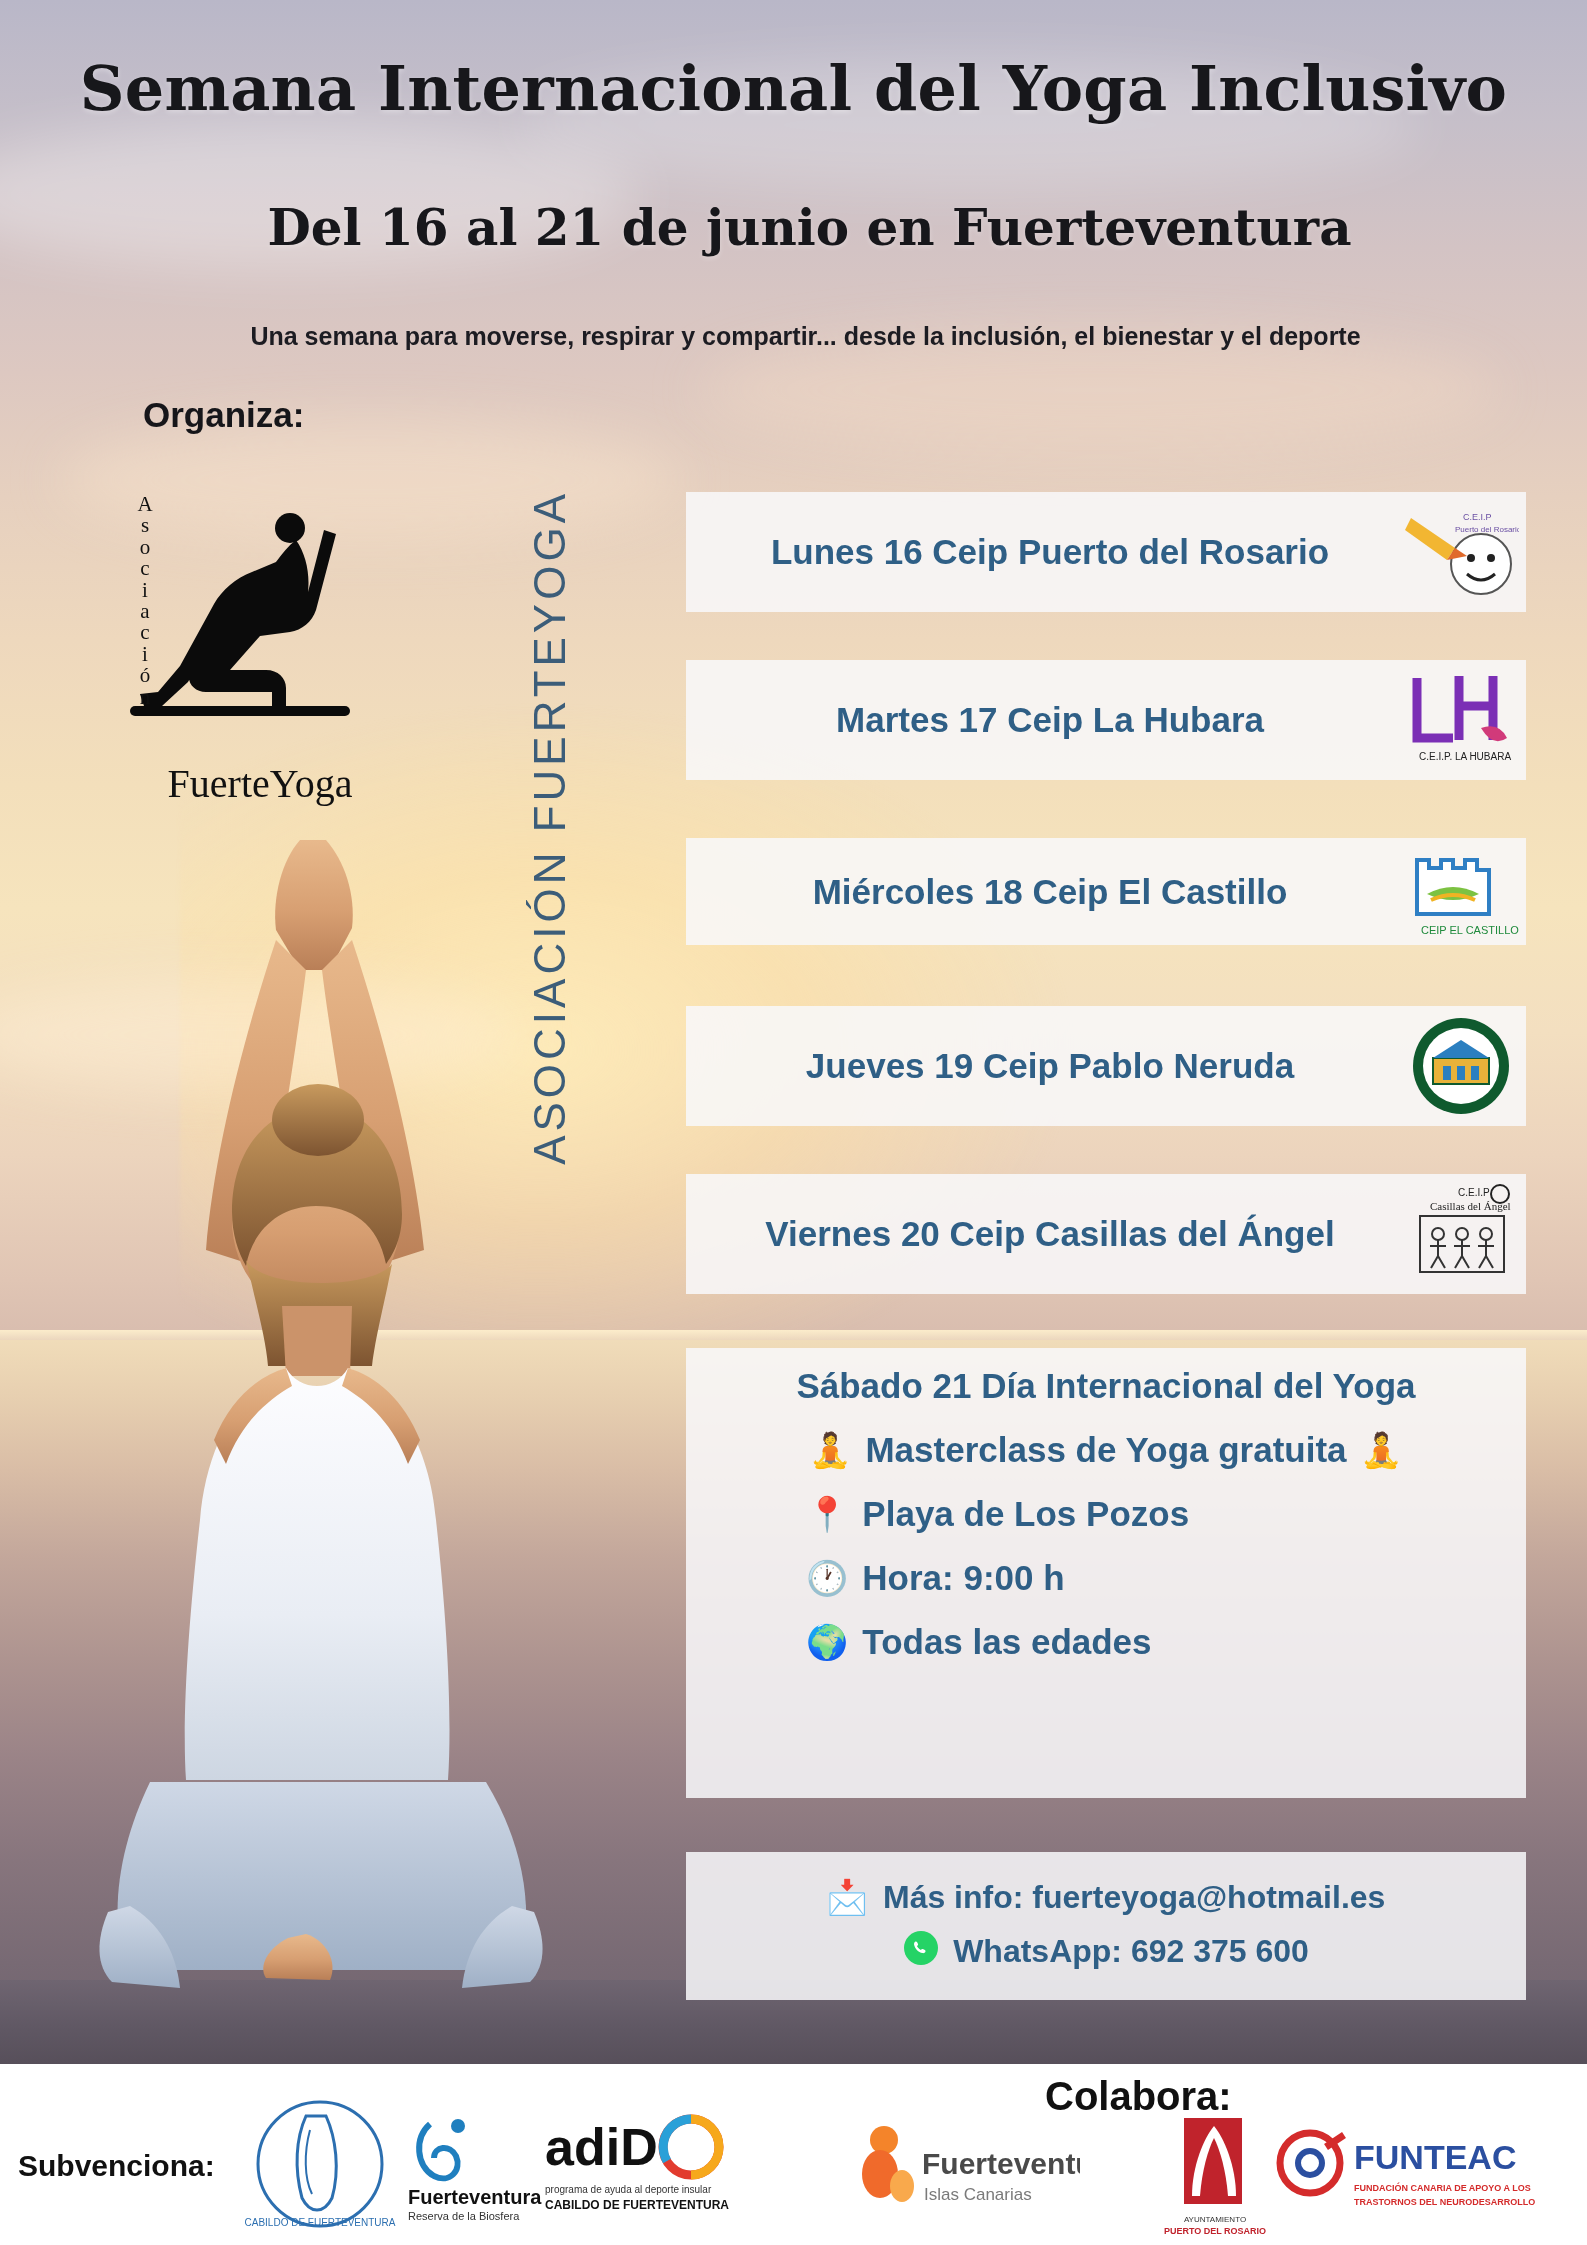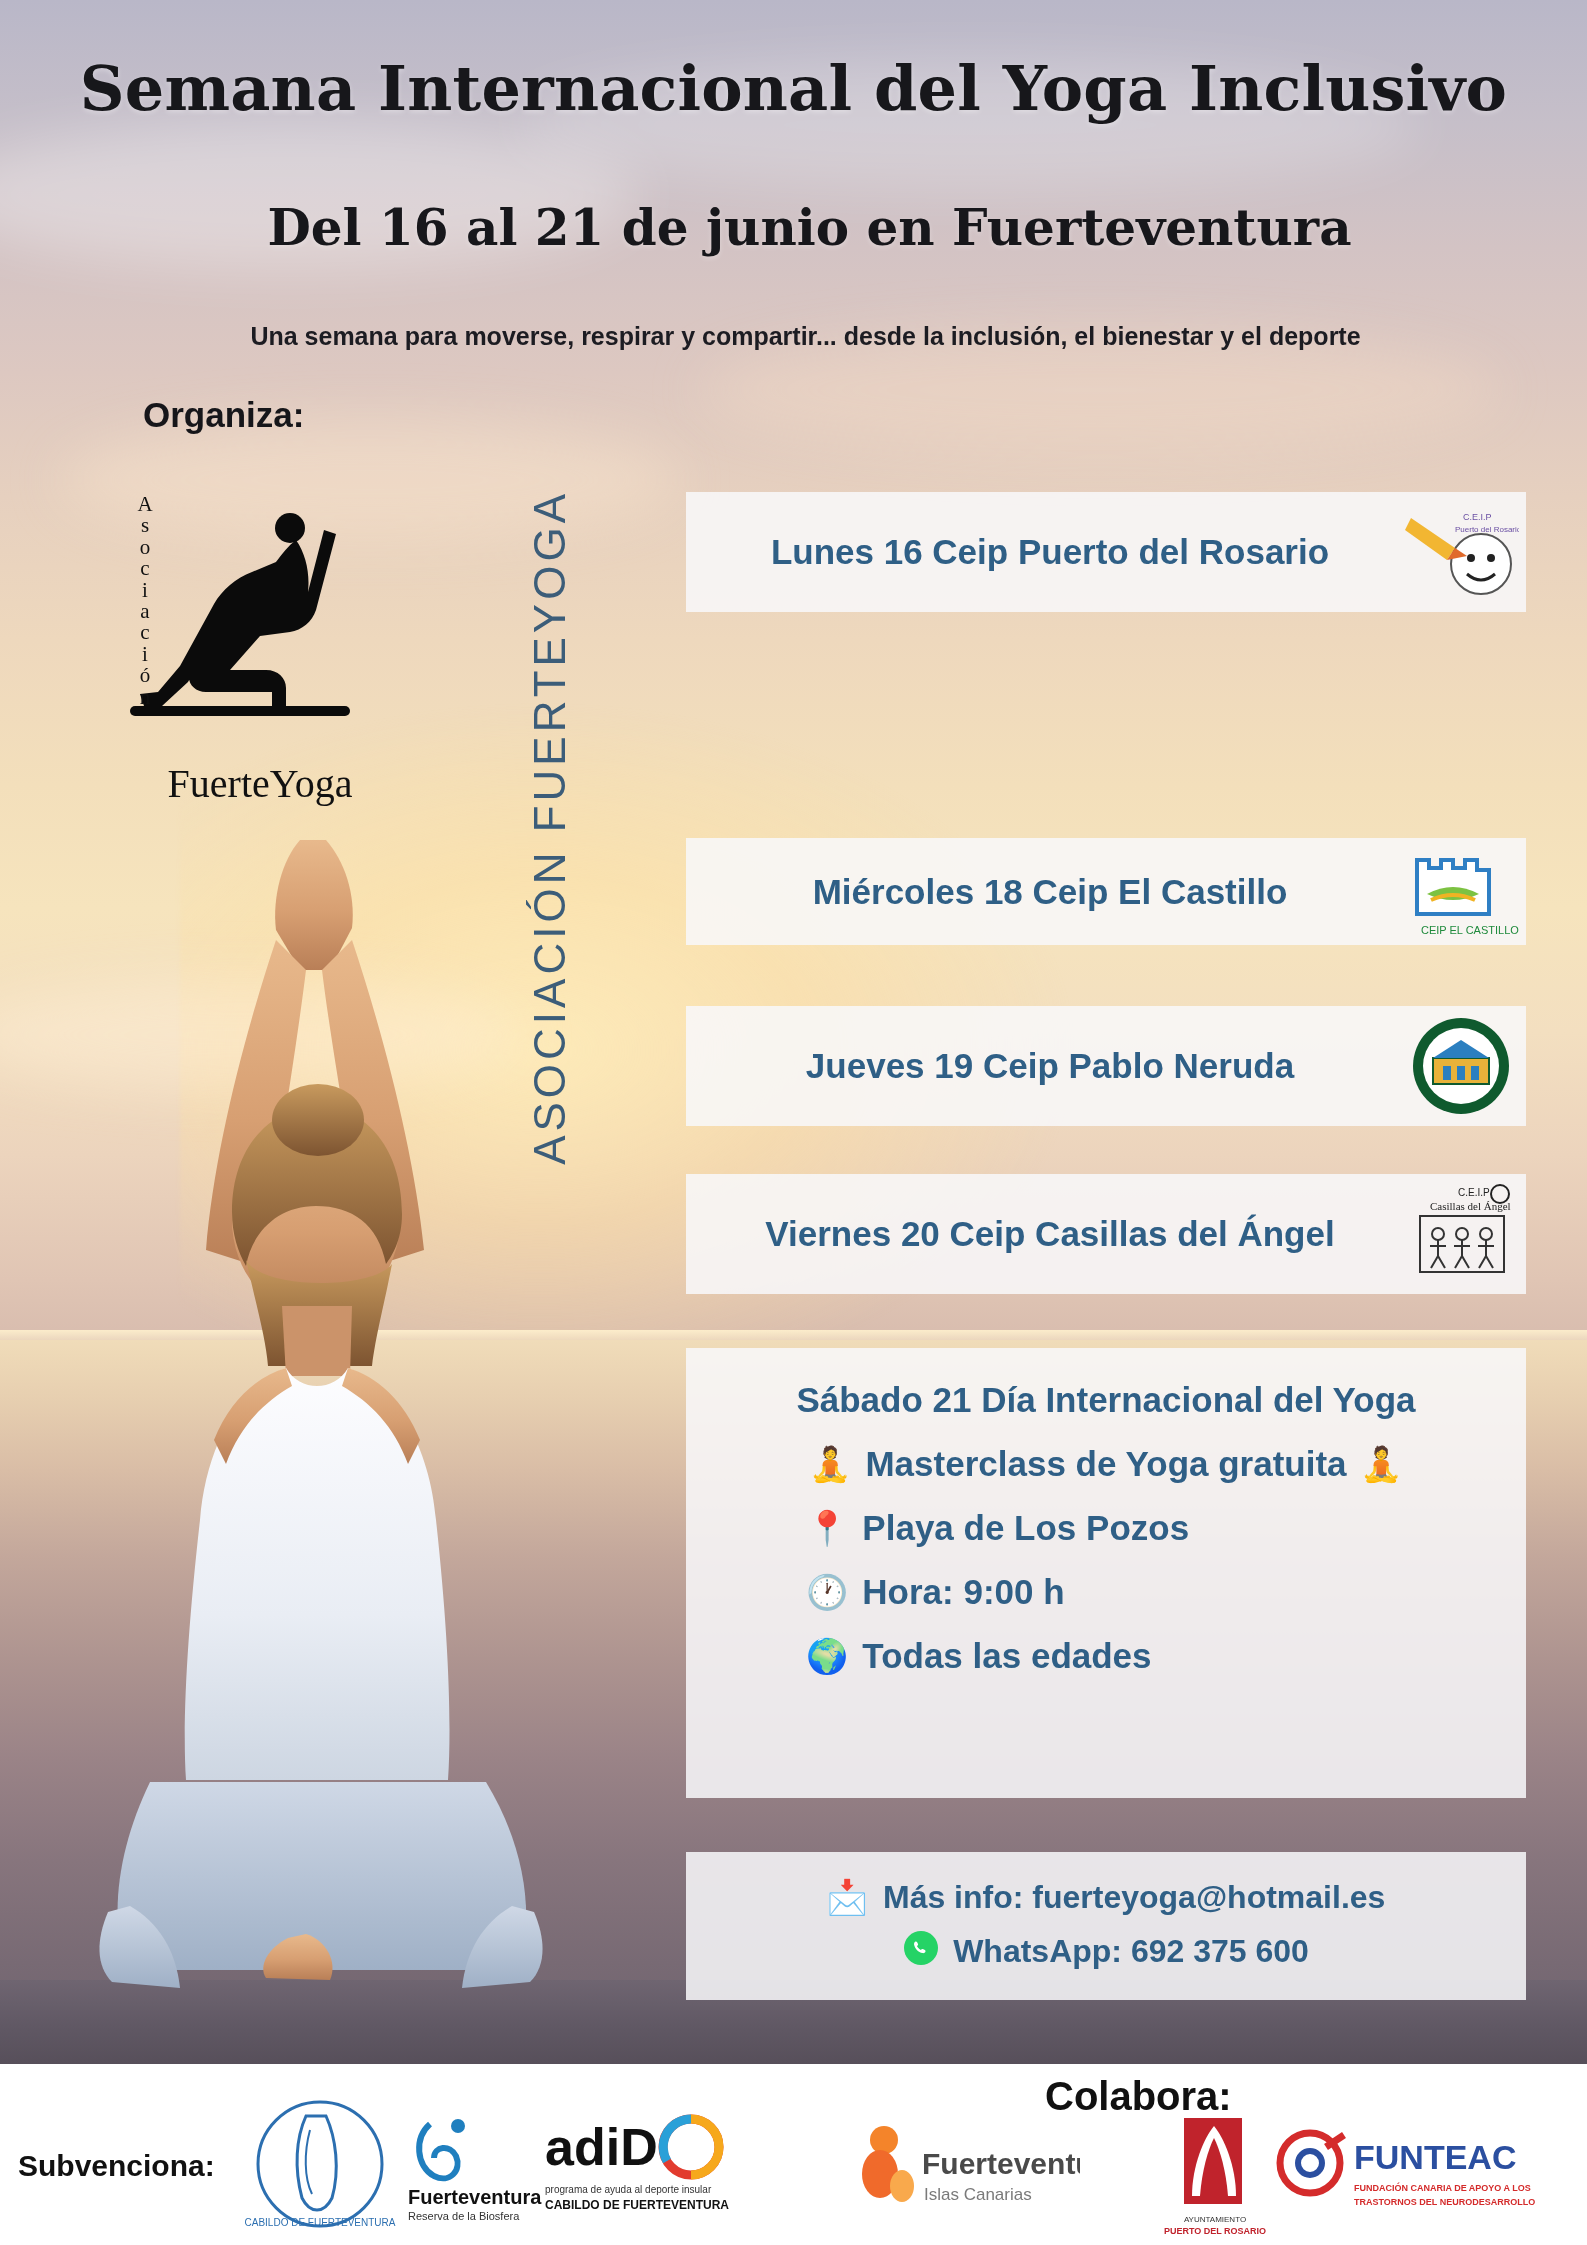--- a/index.html
+++ b/index.html
@@ -147,21 +147,21 @@
   .p4{top:1006px;height:120px;}
   .p5{top:1174px;height:120px;}
   
   .sat-panel{
     position:absolute;left:686px;top:1348px;width:840px;height:432px;
     background:rgba(248,248,250,.86);
     padding:18px 0 0 0;
   }
   .sat-title{
     text-align:center;font-weight:bold;font-size:35px;color:#2f5f86;
-    font-family:"Liberation Sans", sans-serif;margin-top:14px;
+    font-family:"Liberation Sans", sans-serif;
   }
   .sat-line{
     display:flex;align-items:center;justify-content:center;gap:14px;
     font-weight:bold;font-size:35px;color:#2f5f86;margin-top:24px;
     font-family:"Liberation Sans", sans-serif;
   }
   .sat-line.left{justify-content:flex-start;padding-left:120px;}
   .emoji{font-size:34px;line-height:1;}
   
   .contact-panel{
@@ -301,20 +301,31 @@
           <circle cx="88" cy="56" r="4" fill="#222"></circle>
         <path d="M64 72 q14 12 28 0" stroke="#222" stroke-width="3" fill="none"></path>
         <path d="M8 16 L52 46 L44 58 L2 28 Z" fill="#f2b632"></path>
         <path d="M52 46 L64 54 L44 58 Z" fill="#e06a2b"></path>
         <text x="60" y="18" font-size="9" fill="#6a4fa3" font-family="Liberation Sans, sans-serif">C.E.I.P</text>
         <text x="52" y="30" font-size="8" fill="#6a4fa3" font-family="Liberation Sans, sans-serif">Puerto del Rosario</text>
       </svg>
     </div>
   </div>
 
+  <div class="panel p2">
+    <div class="day-text">Martes 17 Ceip La Hubara</div>
+    <div class="school-logo">
+      <svg width="120" height="104" viewBox="0 0 120 104" xmlns="http://www.w3.org/2000/svg">
+        <path d="M16 10 L16 70 L52 70" stroke="#7b2fb5" stroke-width="9" fill="none"></path>
+        <path d="M58 8 L58 72 M58 38 L92 38 M92 8 L92 72" stroke="#7b2fb5" stroke-width="9" fill="none"></path>
+        <path d="M80 60 q18 -6 26 10 q-14 10 -26 -10 Z" fill="#d13a7a"></path>
+        <text x="18" y="92" font-size="10" fill="#222" font-family="Liberation Sans, sans-serif">C.E.I.P. LA HUBARA</text>
+      </svg>
+    </div>
+  </div>
 
   <div class="panel p3">
     <div class="day-text">Miércoles 18 Ceip El Castillo</div>
     <div class="school-logo">
       <svg width="120" height="100" viewBox="0 0 120 100" xmlns="http://www.w3.org/2000/svg">
         <path d="M16 28 L16 18 L28 18 L28 26 L40 26 L40 18 L52 18 L52 26 L64 26 L64 18 L76 18 L76 28 L88 28 L88 72 L16 72 Z" fill="#ffffff" stroke="#2f7fc4" stroke-width="4"></path>
         <path d="M26 52 q26 -14 52 0 q-26 12 -52 0 Z" fill="#7cc242"></path>
         <path d="M30 58 q22 -10 44 0" stroke="#f0b323" stroke-width="4" fill="none"></path>
         <text x="20" y="92" font-size="11" fill="#1f8a3c" font-family="Liberation Sans, sans-serif">CEIP EL CASTILLO</text>
       </svg>

